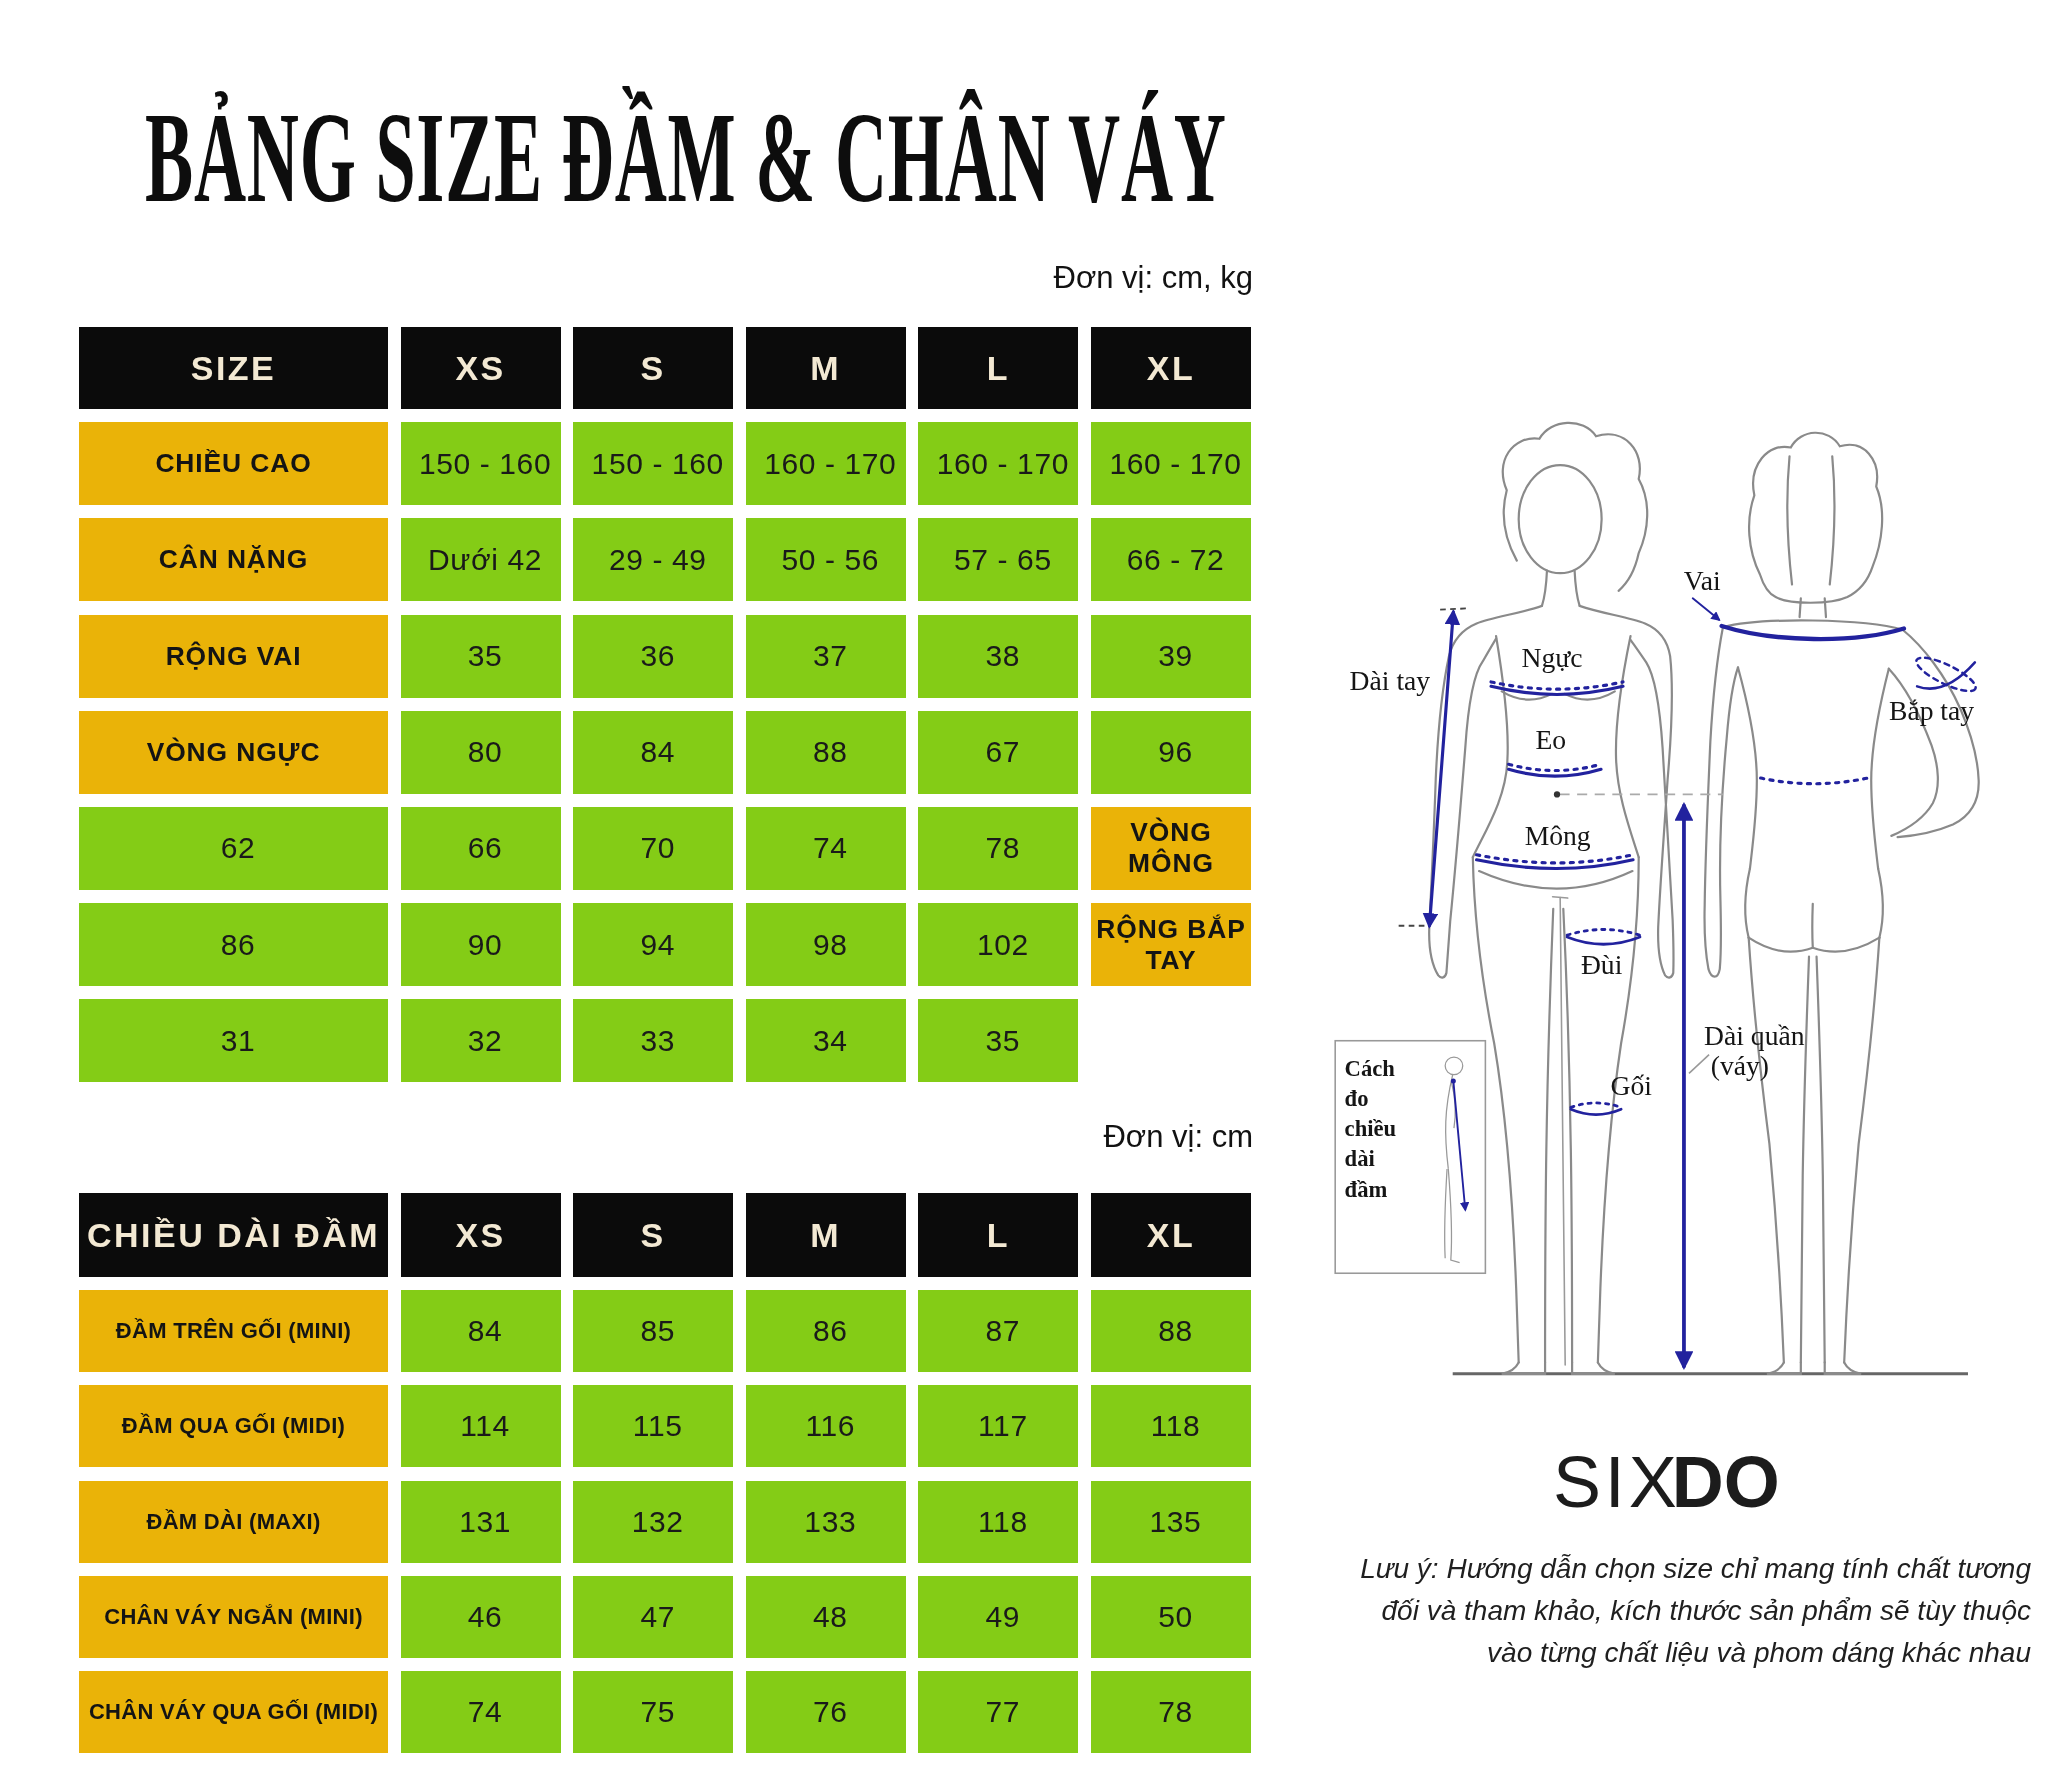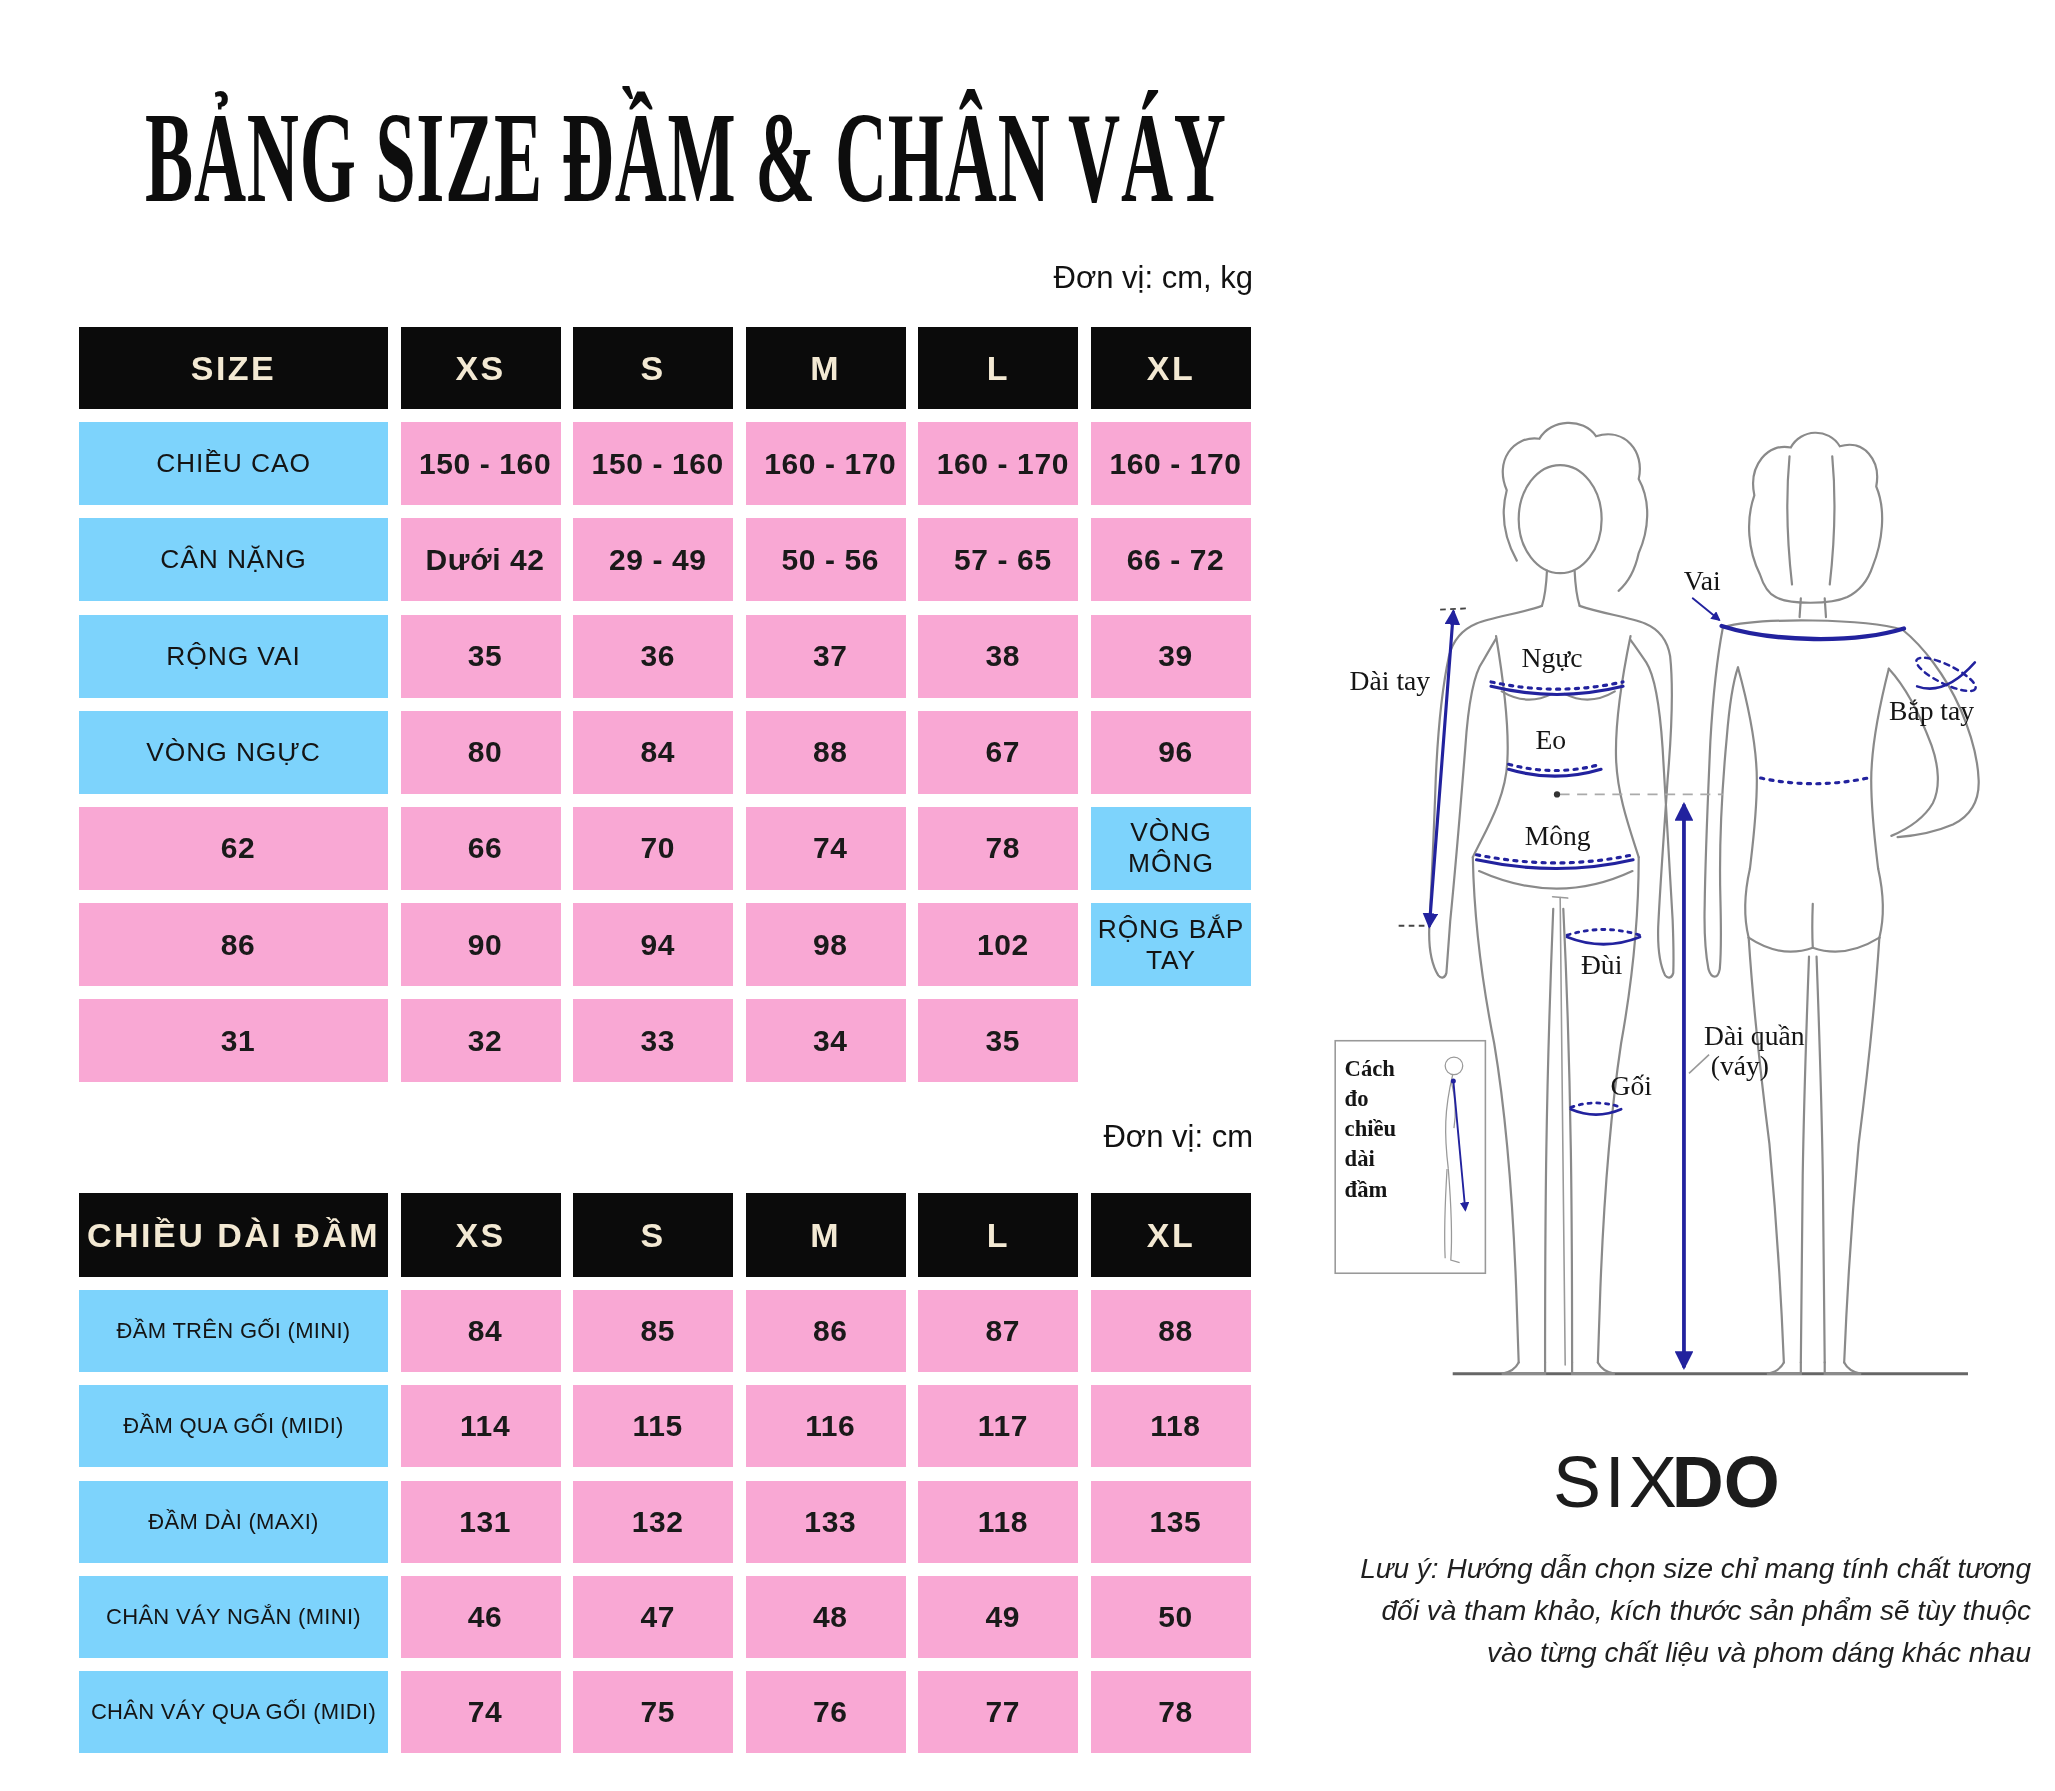--- a/index.html
+++ b/index.html
@@ -17,23 +17,23 @@
   .unit-note.u2{top:1119px;}
 
   .sizing-table{position:absolute;left:79px;display:grid;
     grid-template-columns:309px 160px 160px 160px 160px 160px;
     column-gap:12.6px;row-gap:13.2px;}
   .t1{top:327px;grid-template-rows:82px repeat(7,83px);}
   .t2{top:1193px;grid-template-rows:84px repeat(5,82px);}
 
   .cell{display:flex;align-items:center;justify-content:center;text-align:center;}
   .hcell{background:#0b0b0b;color:#f3e9d3;font-size:34px;font-weight:600;letter-spacing:2.5px;}
-  .lcell{background:#7dd3fc;color:#141414;font-size:26.4px;font-weight:400;letter-spacing:0.9px;}
+  .lcell{background:#eab308;color:#141414;font-size:26.4px;font-weight:700;letter-spacing:0.9px;}
   .t2 .lcell{font-size:22px;letter-spacing:0.3px;}
-  .vcell{background:#f9a8d4;color:#1a1a1a;font-size:30px;font-weight:700;letter-spacing:0.6px;padding-left:9px;}
+  .vcell{background:#84cc16;color:#1a1a1a;font-size:30px;font-weight:400;letter-spacing:0.6px;padding-left:9px;}
 
   .diagram{position:absolute;left:1283px;top:396px;}
   .diagram text{font-family:"Liberation Serif","DejaVu Serif",serif;font-size:44px;fill:#151515;}
   .diagram text.inset-t{font-size:36px;font-weight:700;}
 
   .brand{position:absolute;left:1553px;top:1446px;display:flex;align-items:center;
     color:#1c1c1c;white-space:nowrap;}
   .brand .six{font-size:72px;font-weight:300;letter-spacing:3.8px;line-height:1;}
   .brand .do{font-size:72px;font-weight:800;letter-spacing:0;line-height:1;margin-left:-8.8px;}
 

